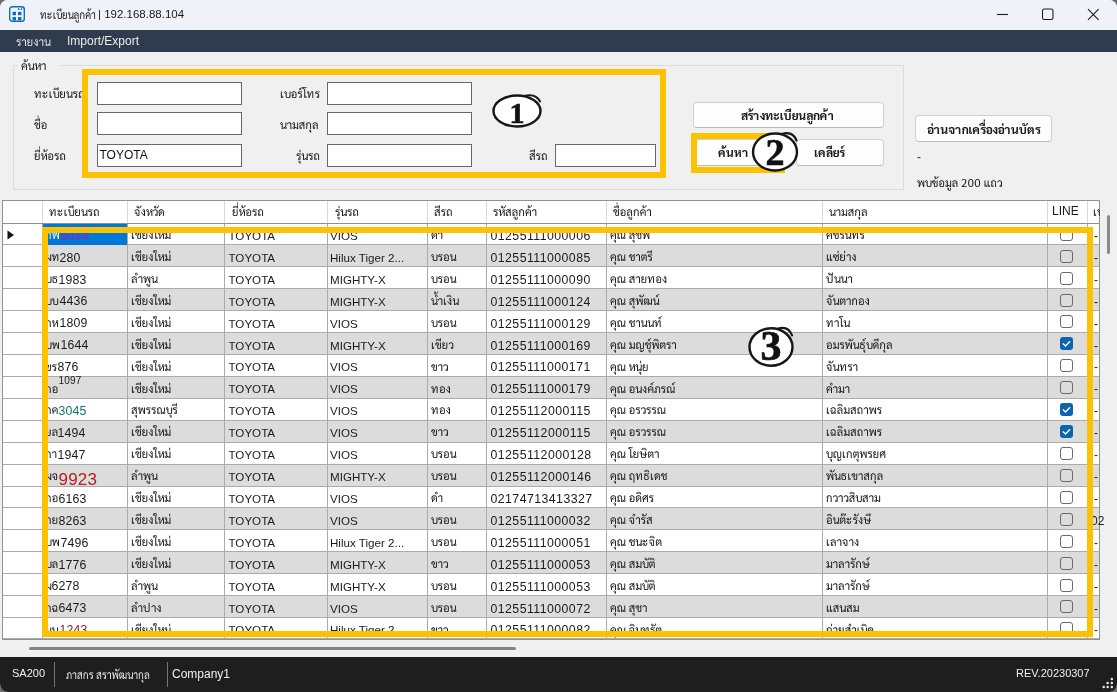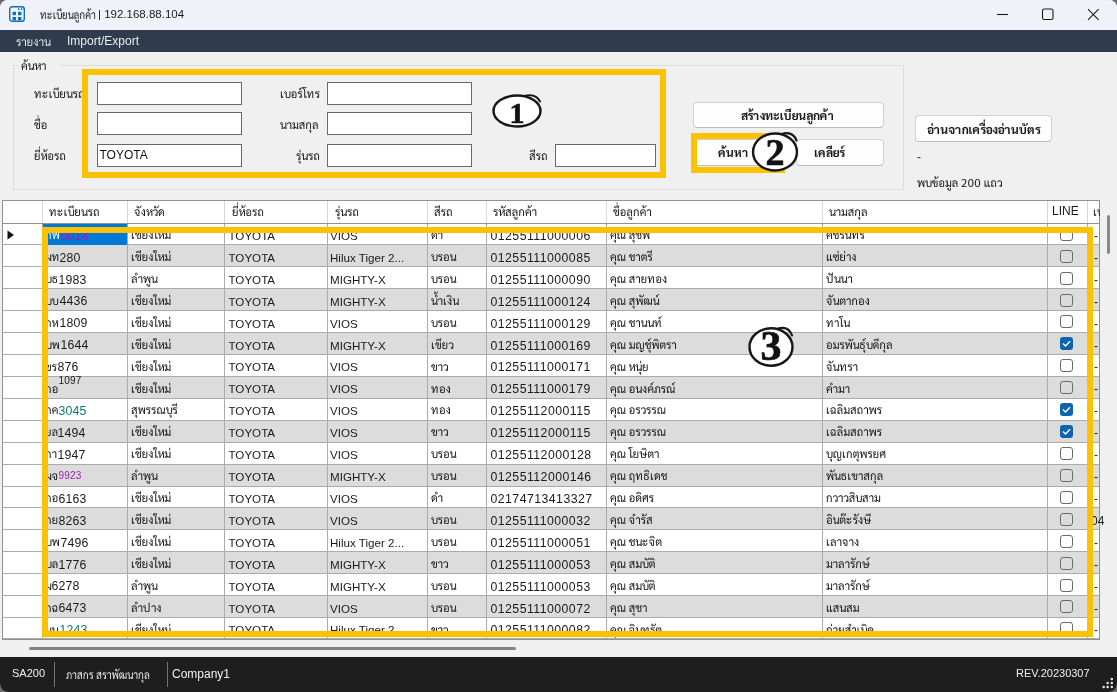--- a/index.html
+++ b/index.html
@@ -1302,21 +1302,21 @@
       </g>
     </svg>
     <div style="position:absolute;left:1060px;top:447px;width:13px;height:13px;border:1.2px solid #6a6a6a;border-radius:3px"></div>
     <span class="L" style="left:1094px;top:448.1px;font-size:12px">-</span>
     <svg class="t" style="left:44.5px;top:480.22px;">
       <g fill="#1a1a1a" transform="scale(1.33333)">
         <use href="#g65"></use>
         <use href="#g58" x="5"></use>
       </g>
     </svg>
-    <span class="L" style="left:58.5px;top:469.82px;font-size:10px;letter-spacing:0.2px;color:#a21caf">9923</span>
+    <span class="L" style="left:58.5px;top:469.82px;font-size:17px;letter-spacing:0.2px;color:#b91c1c">9923</span>
     <svg class="t" style="left:130.5px;top:480.22px;">
       <g fill="#1a1a1a" transform="scale(1.33333)">
         <use href="#g7"></use>
         <use href="#g62" x="5"></use>
         <use href="#g12" x="5"></use>
         <use href="#g52" x="9"></use>
         <use href="#g8" x="15"></use>
         <use href="#g6" x="15"></use>
       </g>
     </svg>
@@ -1473,21 +1473,21 @@
         <use href="#g79" x="15"></use>
         <use href="#g1" x="15"></use>
         <use href="#g13" x="20"></use>
         <use href="#g59" x="24"></use>
         <use href="#g14" x="24"></use>
         <use href="#g76" x="28"></use>
         <use href="#g4" x="34"></use>
       </g>
     </svg>
     <div style="position:absolute;left:1060px;top:512.76px;width:13px;height:13px;border:1.2px solid #6a6a6a;border-radius:3px"></div>
-    <span class="L" style="left:1091px;top:513.86px;font-size:12px">04</span>
+    <span class="L" style="left:1091px;top:513.86px;font-size:12px">02</span>
     <svg class="t" style="left:44.5px;top:545.98px;">
       <g fill="#1a1a1a" transform="scale(1.33333)">
         <use href="#g3"></use>
         <use href="#g52" x="5"></use>
       </g>
     </svg>
     <span class="L" style="left:60.5px;top:535.58px;font-size:12.3px;letter-spacing:0.2px;color:#1a1a1a">7496</span>
     <svg class="t" style="left:130.5px;top:545.98px;">
       <g fill="#1a1a1a" transform="scale(1.33333)">
         <use href="#g2"></use>
@@ -1699,21 +1699,21 @@
       </g>
     </svg>
     <div style="position:absolute;left:1060px;top:600.44px;width:13px;height:13px;border:1.2px solid #6a6a6a;border-radius:3px"></div>
     <span class="L" style="left:1094px;top:601.54px;font-size:12px">-</span>
     <svg class="t" style="left:44.5px;top:633.66px;">
       <g fill="#1a1a1a" transform="scale(1.33333)">
         <use href="#g65"></use>
         <use href="#g6" x="5"></use>
       </g>
     </svg>
-    <span class="L" style="left:59.5px;top:623.26px;font-size:12.3px;letter-spacing:0.2px;color:#0f766e">1243</span>
+    <span class="L" style="left:59.5px;top:623.26px;font-size:12.3px;letter-spacing:0.2px;color:#7f1d1d">1243</span>
     <svg class="t" style="left:130.5px;top:633.66px;">
       <g fill="#1a1a1a" transform="scale(1.33333)">
         <use href="#g2"></use>
         <use href="#g17" x="3"></use>
         <use href="#g4" x="8"></use>
         <use href="#g5" x="8"></use>
         <use href="#g14" x="13"></use>
         <use href="#g61" x="17"></use>
         <use href="#g15" x="20"></use>
         <use href="#g23" x="25"></use>

